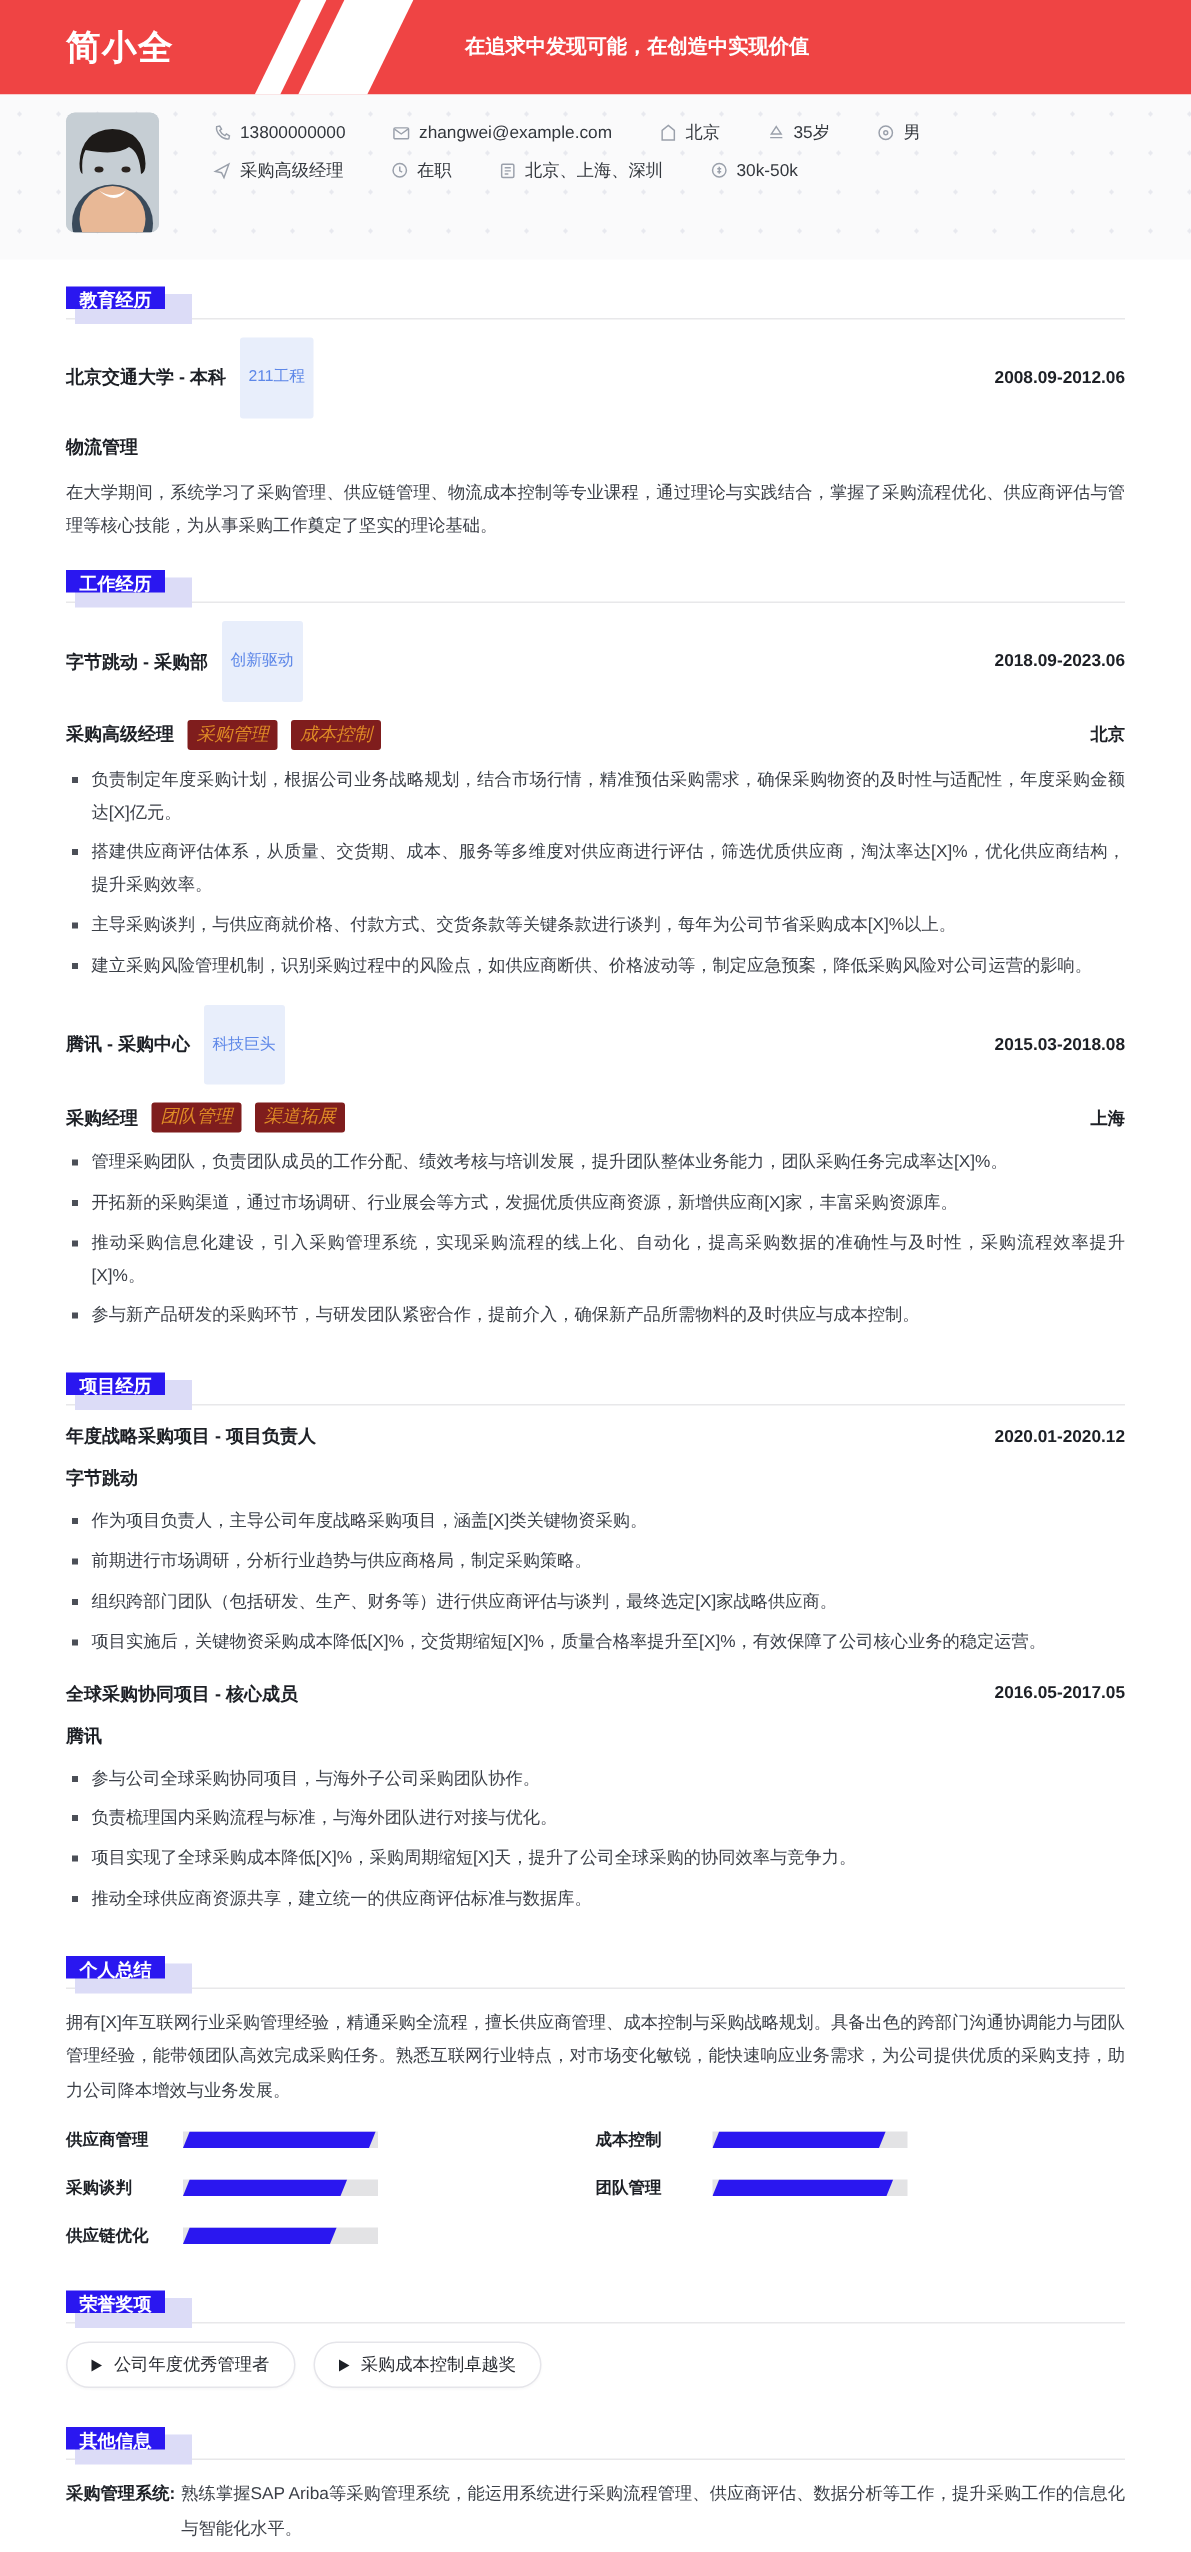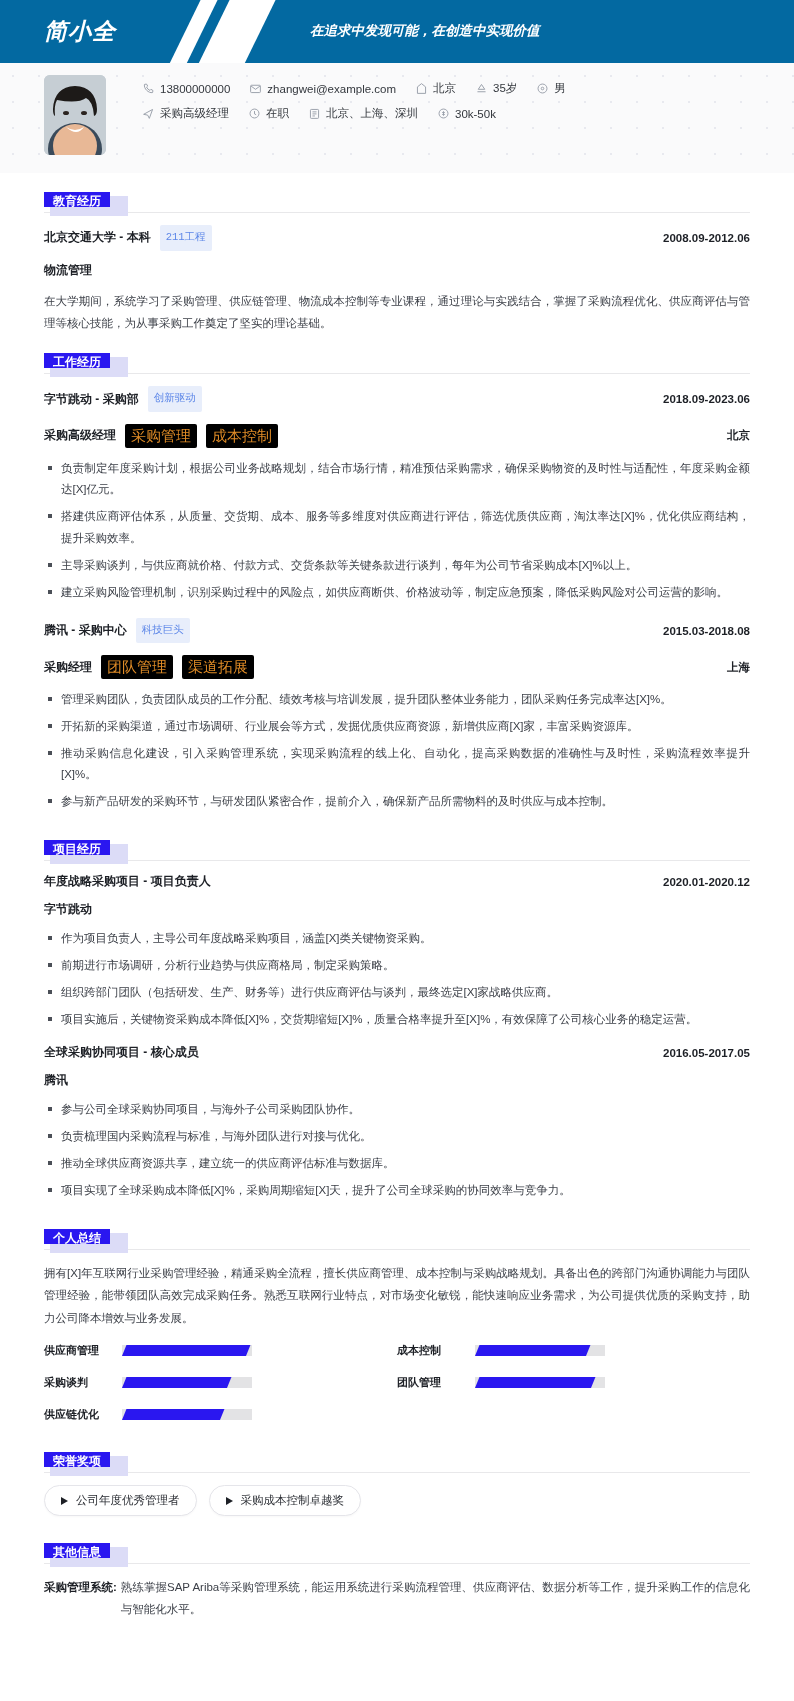--- a/index.html
+++ b/index.html
@@ -8,23 +8,22 @@
     background: #ffffff;
     font-family: "Liberation Sans", "DejaVu Sans", sans-serif;
     color: #222;
   }
   .page { width: 794px; min-height: 1701px; background:#fff; position: relative; }
 
   
   .header {
     position: relative;
     height: 63px;
-    background: #0369a1;
+    background: #ef4444;
     overflow: hidden;
-    font-style: italic;
   }
   .header .stripe {
     position: absolute;
     top: -14px;
     left: 212px;
     width: 46px;
     height: 100px;
     background: #ffffff;
     transform: skewX(-26deg);
   }
@@ -78,21 +77,21 @@
 
   .contact {
     position: absolute;
     left: 142px; top: 18px;
     right: 30px;
   }
   .contact-row {
     display: flex;
     align-items: center;
     flex-wrap: wrap;
-    gap: 4px 4px;
+    gap: 4px 16px;
     margin-bottom: 10px;
     font-size: 11.5px;
     color: #33373d;
   }
   .cdim { display:flex; align-items:center; margin-right: 15px; white-space: nowrap; }
   .cdim .ic { width: 13px; height: 13px; margin-right: 5px; flex: 0 0 13px; color:#9aa0ab; }
   .cdim .ic svg { display:block; width:13px; height:13px; }
 
   
   .body { padding: 0 44px 20px 44px; }
@@ -135,35 +134,35 @@
     margin-top: 12px;
   }
   .row-title .lft { display:flex; align-items:center; gap: 9px; }
   .ttl { font-size: 12px; font-weight: bold; color: #1d2026; }
   .date { font-size: 11.5px; font-weight: bold; color:#1d2026; white-space: nowrap; }
 
   .chip-blue {
     background: #e8eefb;
     color: #5d87e8;
     font-size: 10.5px;
-    padding: 6px 6px;
+    padding: 20px 6px;
     border-radius: 2px;
     line-height: 1.3;
     white-space: nowrap;
-    font-family: Liberation Mono, monospace;
   }
   .chip-orange {
-    background: #000000;
+    background: #7f1d1d;
     color: #e08а2a;
     color: #df8b26;
-    font-size: 15px;
+    font-size: 12px;
     padding: 2px 6px;
     border-radius: 2px;
     line-height: 1.3;
     white-space: nowrap;
+    font-style: italic;
   }
 
   .subttl {
     font-size: 12px;
     font-weight: bold;
     color: #1d2026;
     margin-top: 11px;
   }
 
   .para {
@@ -468,22 +467,22 @@
 
     <div style="margin-top:14px;">
       <div class="row-title">
         <span class="ttl">全球采购协同项目 - 核心成员</span>
         <span class="date">2016.05-2017.05</span>
       </div>
       <div class="subttl">腾讯</div>
       <ul class="bullets">
         <li>参与公司全球采购协同项目，与海外子公司采购团队协作。</li>
         <li>负责梳理国内采购流程与标准，与海外团队进行对接与优化。</li>
+        <li>项目实现了全球采购成本降低[X]%，采购周期缩短[X]天，提升了公司全球采购的协同效率与竞争力。</li>
         <li>推动全球供应商资源共享，建立统一的供应商评估标准与数据库。</li>
-        <li>项目实现了全球采购成本降低[X]%，采购周期缩短[X]天，提升了公司全球采购的协同效率与竞争力。</li>
       </ul>
     </div>
 
     <div class="sec-head" style="margin-top:26px;">
       <span class="shadow" style="width: 78px;"></span>
       <span class="tag">个人总结</span>
       <span class="rule"></span>
     </div>
     <div class="para">拥有[X]年互联网行业采购管理经验，精通采购全流程，擅长供应商管理、成本控制与采购战略规划。具备出色的跨部门沟通协调能力与团队管理经验，能带领团队高效完成采购任务。熟悉互联网行业特点，对市场变化敏锐，能快速响应业务需求，为公司提供优质的采购支持，助力公司降本增效与业务发展。</div>
 

